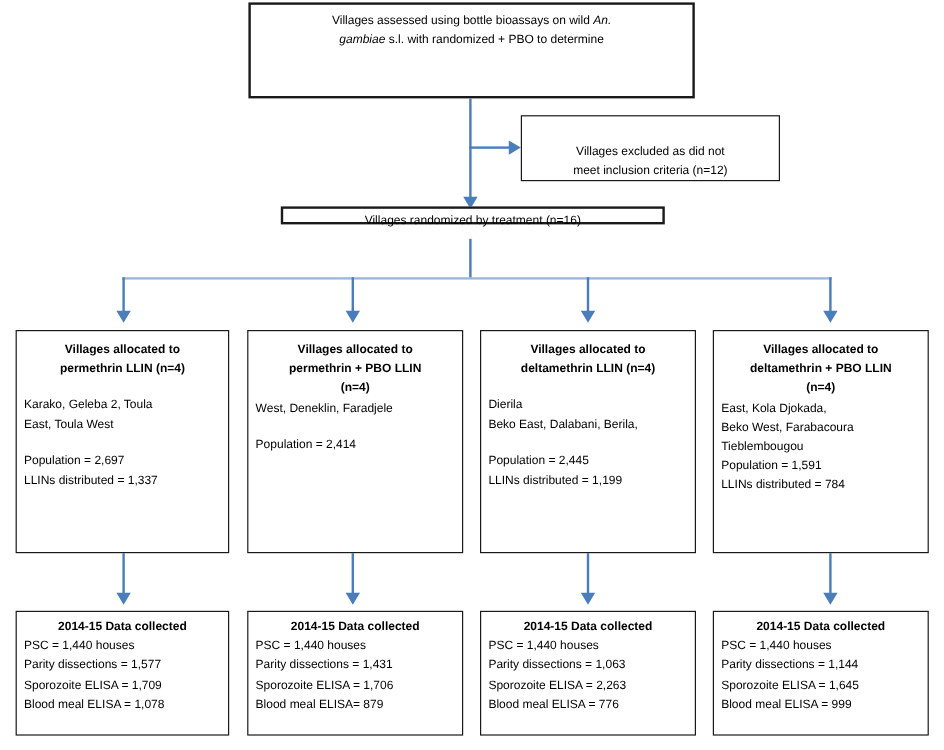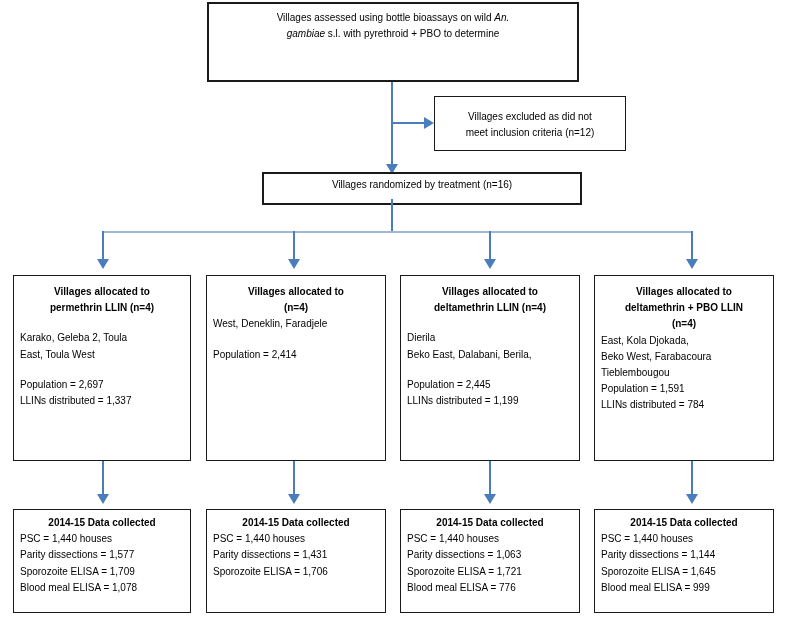--- a/index.html
+++ b/index.html
@@ -64,35 +64,35 @@
     border-bottom: 6px solid transparent;
   }
 </style>
 </head>
 <body>
 
 <div id="canvas">
 
   <div class="box ctr" style="left:207px; top:2px; width:372px; height:80px; padding-top:6px;">
     <span class="line wrap"><span>Villages assessed using bottle bioassays on wild </span><span class="ital">An.</span></span>
-    <span class="line wrap"><span class="ital">gambiae</span><span> s.l. with pyrethroid + PBO to determine</span></span>
+    <span class="line wrap"><span class="ital">gambiae</span><span> s.l. with randomized + PBO to determine</span></span>
   </div>
 
   <div class="conn v" style="left:391px; top:82px; height:84px;"></div>
   <div class="arrowhead" style="left:386px; top:164px;"></div>
 
   <div class="conn h" style="left:391px; top:122px; width:35px;"></div>
   <div class="arrowhead right" style="left:424px; top:117px;"></div>
 
-  <div class="box ctr thin" style="left:434px; top:96px; width:192px; height:55px; padding-top:12px;text-align:center;">
+  <div class="box ctr thin" style="left:434px; top:96px; width:216px; height:55px; padding-top:22px;text-align:center;">
     <span class="line">Villages excluded as did not</span>
     <span class="line">meet inclusion criteria (n=12)</span>
   </div>
 
-  <div class="box ctr" style="left:234px; top:172px; width:320px; height:33px; padding-top:3px;margin-left:28px;">
+  <div class="box ctr" style="left:234px; top:172px; width:320px; height:15px; padding-top:3px;">
     <span class="line">Villages randomized by treatment (n=16)</span>
   </div>
 
   <div class="conn v" style="left:391px; top:199px; height:33px;"></div>
   <div class="conn h pale" style="left:102px; top:231px; width:591px;"></div>
 
   <div class="conn v" style="left:102px; top:231px; height:31px;"></div>
   <div class="arrowhead" style="left:97px; top:259px;"></div>
 
   <div class="conn v" style="left:293px; top:231px; height:31px;"></div>
@@ -110,20 +110,21 @@
     <span class="spacer"></span>
     <span class="line lft">Karako, Geleba 2, Toula</span>
     <span class="line lft">East, Toula West</span>
     <span class="spacer"></span>
     <span class="line lft">Population = 2,697</span>
     <span class="line lft">LLINs distributed = 1,337</span>
   </div>
 
   <div class="box ctr thin" style="left:206px; top:275px; width:180px; height:186px; padding-top:8px;">
     <span class="line bold">Villages allocated to</span>
+    <span class="line bold">permethrin + PBO LLIN</span>
     <span class="line bold">(n=4)</span>
     <span class="line lft">West, Deneklin, Faradjele</span>
     <span class="spacer"></span>
     <span class="line lft">Population = 2,414</span>
   </div>
 
   <div class="box ctr thin" style="left:400px; top:275px; width:180px; height:186px; padding-top:8px;">
     <span class="line bold">Villages allocated to</span>
     <span class="line bold">deltamethrin LLIN (n=4)</span>
     <span class="spacer"></span>
@@ -163,27 +164,28 @@
     <span class="line">Parity dissections = 1,577</span>
     <span class="line">Sporozoite ELISA = 1,709</span>
     <span class="line">Blood meal ELISA = 1,078</span>
   </div>
 
   <div class="box lft thin" style="left:206px; top:509px; width:180px; height:104px; padding-top:5px;">
     <span class="line bold">2014-15 Data collected</span>
     <span class="line">PSC = 1,440 houses</span>
     <span class="line">Parity dissections = 1,431</span>
     <span class="line">Sporozoite ELISA = 1,706</span>
+    <span class="line">Blood meal ELISA= 879</span>
   </div>
 
   <div class="box lft thin" style="left:400px; top:509px; width:180px; height:104px; padding-top:5px;">
     <span class="line bold">2014-15 Data collected</span>
     <span class="line">PSC = 1,440 houses</span>
     <span class="line">Parity dissections = 1,063</span>
-    <span class="line">Sporozoite ELISA = 1,721</span>
+    <span class="line">Sporozoite ELISA = 2,263</span>
     <span class="line">Blood meal ELISA = 776</span>
   </div>
 
   <div class="box lft thin" style="left:594px; top:509px; width:180px; height:104px; padding-top:5px;">
     <span class="line bold">2014-15 Data collected</span>
     <span class="line">PSC = 1,440 houses</span>
     <span class="line">Parity dissections = 1,144</span>
     <span class="line">Sporozoite ELISA = 1,645</span>
     <span class="line">Blood meal ELISA = 999</span>
   </div>

